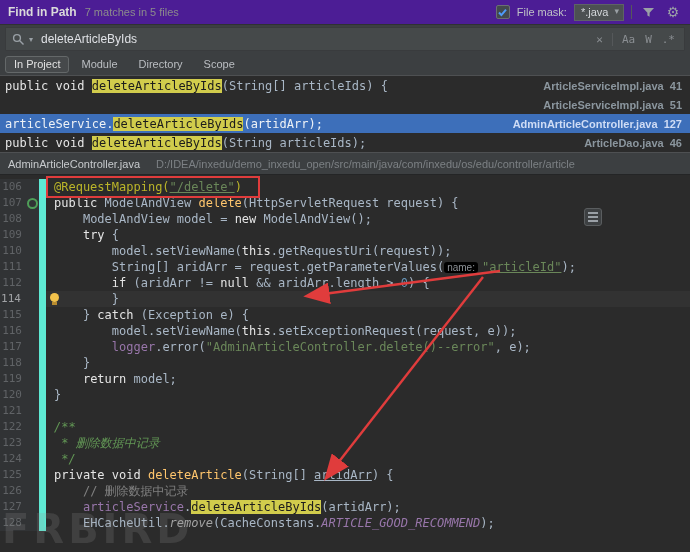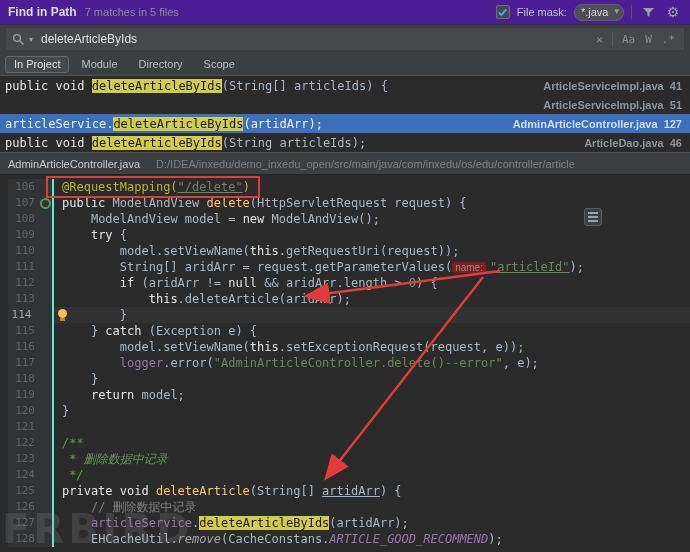--- a/index.html
+++ b/index.html
@@ -7,21 +7,21 @@
        font-family:"Liberation Sans",sans-serif;color:#bbbec2;font-size:12px;}
   
   .titlebar{height:25px;box-sizing:border-box;background:#4c1d95;border-bottom:1px solid #2f3133;
             display:flex;align-items:center;padding:0 8px;gap:8px;}
   .title{font-weight:bold;color:#dadada;}
   .matches{color:#8c8c8c;font-size:11px;}
   .tb-right{margin-left:auto;display:flex;align-items:center;gap:7px;}
   .checkbox{width:14px;height:14px;background:#43494e;border:1px solid #6b6f73;border-radius:2px;
             display:inline-flex;align-items:center;justify-content:center;box-sizing:border-box;cursor:pointer;}
   .fm-label{color:#bfc2c6;font-size:11px;}
-  .combo{background:#4c5052;border:1px solid #5e6266;border-radius:8px;padding:1px 4px 2px 6px;
+  .combo{background:#4c5052;border:1px solid #5e6266;border-radius:0;padding:1px 4px 2px 6px;
          display:inline-flex;gap:6px;color:#d3d6da;font-size:11px;cursor:pointer;}
   .combo-arrow{color:#9aa0a6;font-size:9px;}
   .tb-divider{width:1px;height:14px;background:#55585a;}
   .icon-btn{display:inline-flex;align-items:center;justify-content:center;width:18px;height:18px;cursor:pointer;}
   .gear-glyph{color:#9aa0a6;font-size:14px;font-family:"DejaVu Sans",sans-serif;line-height:1;}
   
   .searchbar{height:28px;background:#3c3f41;display:flex;align-items:center;padding:0 5px;}
   .search-field{flex:1;height:22px;background:#45494a;border:1px solid #393b3d;border-radius:1px;
                 display:flex;align-items:center;padding:0 6px;gap:4px;}
   .hist{color:#9aa0a6;font-size:8px;margin-right:2px;}
@@ -46,21 +46,21 @@
   
   .pathbar{height:23px;box-sizing:border-box;background:#3c3f41;border-top:1px solid #4e5052;
            border-bottom:1px solid #242526;display:flex;align-items:center;gap:16px;padding:0 8px;
            font-size:11px;white-space:nowrap;overflow:hidden;}
   .pb-file{color:#c7cacd;cursor:pointer;}
   .pb-path{color:#7c8084;}
   
   .editor{position:relative;height:377px;box-sizing:border-box;padding-top:4px;background:#2b2b2b;
           font-family:"DejaVu Sans Mono",monospace;font-size:12px;}
   .code-row{display:flex;height:16px;line-height:16px;}
-  .gutter{width:46px;flex:0 0 46px;display:flex;background:#313335;border-right:2px solid #5eead4;box-sizing:border-box;margin-left:8px;}
+  .gutter{width:46px;flex:0 0 46px;display:flex;background:#313335;border-right:7px solid #5eead4;box-sizing:border-box;}
   .lnum{flex:1;text-align:right;color:#606366;font-size:11px;padding-right:4px;}
   .gslot{width:13px;display:flex;align-items:center;justify-content:center;}
   .gut-run{width:7px;height:7px;border:2px solid #4f9e58;border-radius:50%;box-sizing:content-box;cursor:pointer;}
   .codecell{flex:1;position:relative;padding-left:8px;white-space:pre;overflow:hidden;}
   .code-row.cur .codecell{background:#323232;}
   .code-row.cur .lnum{color:#a1a3a6;text-align:center;}
   .bulb{position:absolute;left:4px;top:2px;width:9px;height:9px;background:#f2c24b;border-radius:50%;cursor:pointer;}
   .bulb::after{content:"";position:absolute;left:2px;top:9px;width:5px;height:3px;background:#b98c2f;}
   
   .c-kw{color:#e5e5e5;}
@@ -70,21 +70,21 @@
   .c-strU{color:#6a8759;text-decoration:underline;}
   .c-ann{color:#bbb529;}
   .c-num{color:#6897bb;}
   .c-cmt{color:#808080;}
   .c-doc{color:#629755;font-style:italic;}
   .c-field{color:#9876aa;}
   .c-fn{color:#ffc66d;}
   .c-fnI{color:#a3a3a3;font-style:italic;}
   .c-constI{color:#9876aa;font-style:italic;}
   .c-match{background:#d1cc4c;color:#1c1c1c;}
-  .c-inlay{background:#7f1d1d;color:#8c9196;border-radius:3px;font-size:10px;padding:0 3px;
+  .c-inlay{background:#000000;color:#8c9196;border-radius:3px;font-size:10px;padding:0 3px;
            margin-right:4px;font-family:"Liberation Sans",sans-serif;}
   
   .float-widget{position:absolute;left:584px;top:33px;width:18px;height:18px;background:#3d4042;
                 border:1px solid #5a5d5f;border-radius:3px;box-sizing:border-box;cursor:pointer;}
   .fw-lines{display:block;width:10px;height:2px;background:#9aa0a6;margin:3px auto 0;
             box-shadow:0 4px 0 #9aa0a6,0 8px 0 #9aa0a6;}
   
   .watermark{position:absolute;left:2px;bottom:0px;font-family:"DejaVu Sans",sans-serif;font-weight:bold;
              font-size:40px;letter-spacing:4px;color:rgba(150,150,150,0.20);pointer-events:none;user-select:none;}
   
@@ -202,27 +202,20 @@
           </span>
           <span class="codecell"><span>        </span><span class="c-plain">String[] aridArr = request.getParameterValues(</span><span class="c-inlay">name:</span><span class="c-strU">"articleId"</span><span class="c-plain">);</span></span>
         </div>
         <div class="code-row">
           <span class="gutter">
             <span class="lnum">112</span>
             <span class="gslot"></span>
           </span>
           <span class="codecell"><span>        </span><span class="c-kw">if </span><span class="c-plain">(aridArr != </span><span class="c-kw">null </span><span class="c-plain">&amp;&amp; aridArr.length &gt; </span><span class="c-num">0</span><span class="c-plain">) {</span></span>
         </div>
-        <div class="code-row">
-          <span class="gutter">
-            <span class="lnum">113</span>
-            <span class="gslot"></span>
-          </span>
-          <span class="codecell"><span>            </span><span class="c-kw">this</span><span class="c-plain">.deleteArticle(aridArr);</span></span>
-        </div>
         <div class="code-row cur">
           <span class="gutter">
             <span class="lnum">114</span>
             <span class="gslot"></span>
           </span>
           <span class="codecell"><span class="bulb"></span><span>        </span><span class="c-plain">}</span></span>
         </div>
         <div class="code-row">
           <span class="gutter">
             <span class="lnum">115</span>

